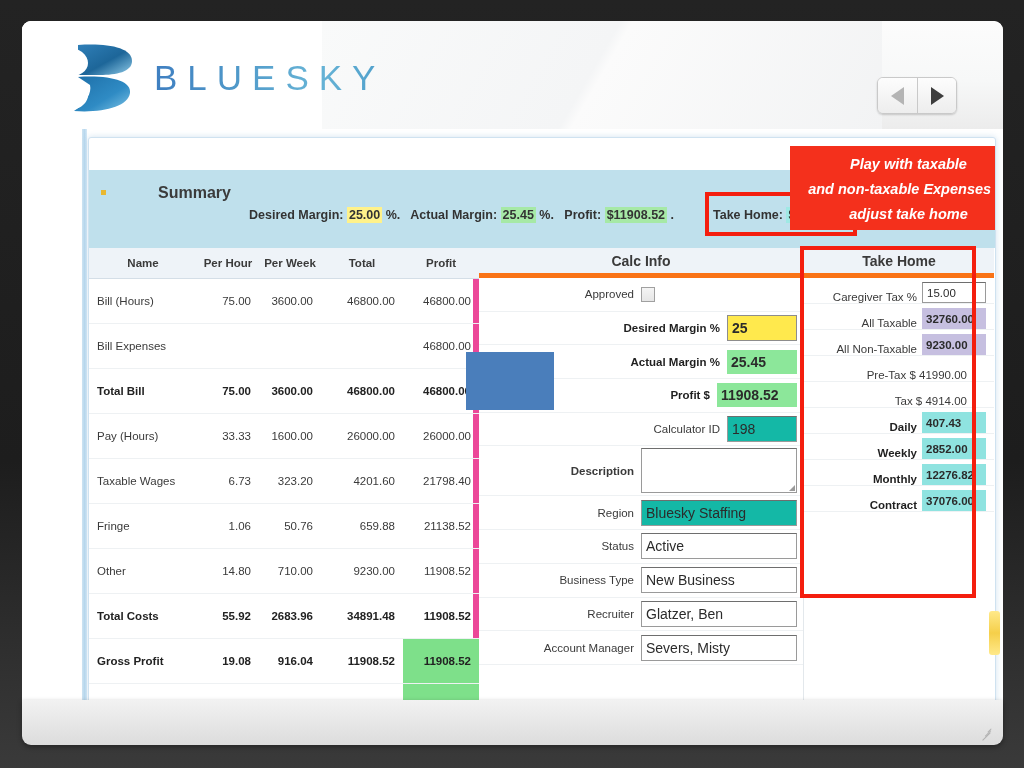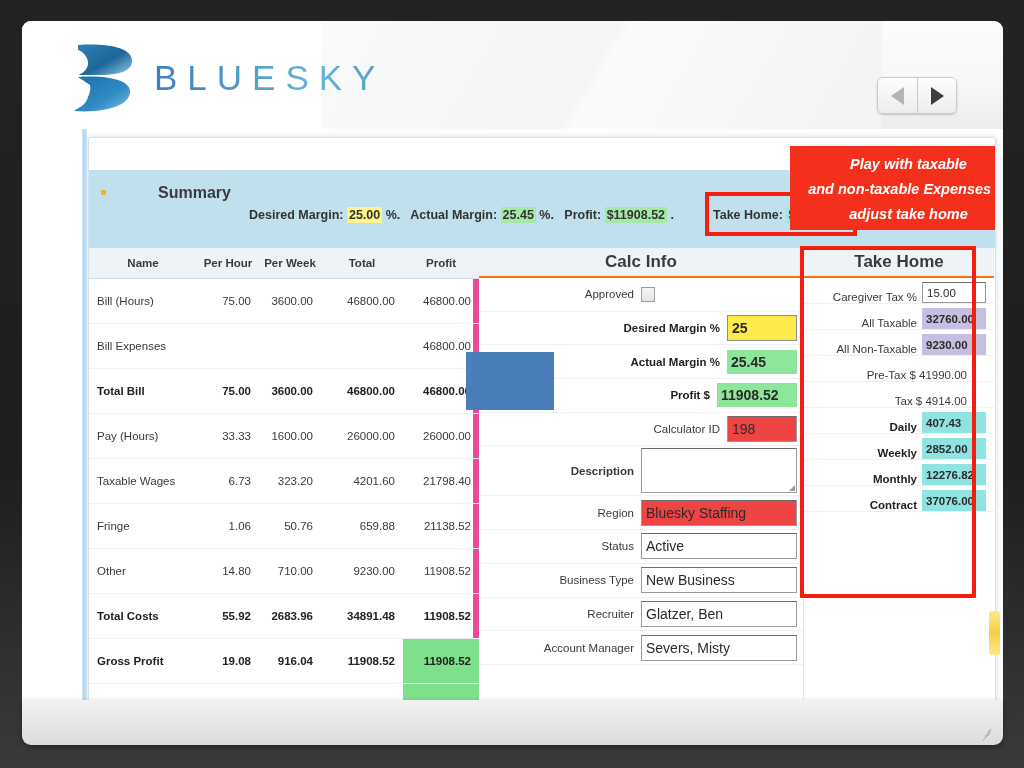--- a/index.html
+++ b/index.html
@@ -120,22 +120,22 @@
     padding-top: 6px;
     z-index: 20;
   }
 
   
   #grids {
     position: absolute; left: 0; top: 110px; width: 906px; height: 468px;
     display: flex;
   }
   .col-head {
-    background: #eef3f8; border-bottom: 2px solid #f97316;
-    font-size: 17px; font-weight: bold; color: #3a3a3a;
+    background: #eef3f8; border-bottom: 5px solid #f97316;
+    font-size: 14px; font-weight: bold; color: #3a3a3a;
     height: 30px; display: flex; align-items: center; justify-content: center;
   }
   
   #tbl-left { width: 390px; border-right: 6px solid #ec4899; }
   #tbl-left table { width: 100%; border-collapse: collapse; table-layout: fixed; }
   #tbl-left th {
     background: #eef3f8; border-bottom: 1px solid #d4dee7;
     font-size: 11.5px; font-weight: bold; color: #3a3a3a;
     height: 30px; text-align: center;
   }
@@ -163,21 +163,21 @@
   .fval {
     width: 156px; height: 21px; font-size: 14px; color: #2b2b2b;
     border: 1px solid #9a9a9a; border-top-color: #6e6e6e;
     background: #fff; padding: 12px 4px; display: flex; align-items: center;
     font-family: "Liberation Sans", sans-serif;
   }
   .fval.mid   { width: 70px; }
   .fval.yellow { background: #ffe94d; font-weight: bold; border-color:#8d8d8d; }
   .fval.green  { background: #8ce79a; font-weight: bold; border:none; }
   .fval.greenw { background: #8ce79a; font-weight: bold; border:none; width: 80px; }
-  .fval.gray   { background: #ef4444; }
+  .fval.gray   { background: #14b8a6; }
   .fval.ta { height: 45px; align-items: flex-start; padding-top: 2px; position: relative; }
   .fval.ta::after {
     content:""; position:absolute; right:1px; bottom:1px;
     width:0;height:0;border-left:6px solid transparent;border-bottom:6px solid #9a9a9a;
   }
   .frow.tall { height: 50px; font-weight: bold; }
   .cbox {
     width: 14px; height: 15px; border: 1px solid #a0a0a0;
     background: linear-gradient(180deg,#f4f4f4,#e6e6e6);
     margin-right: 142px;

